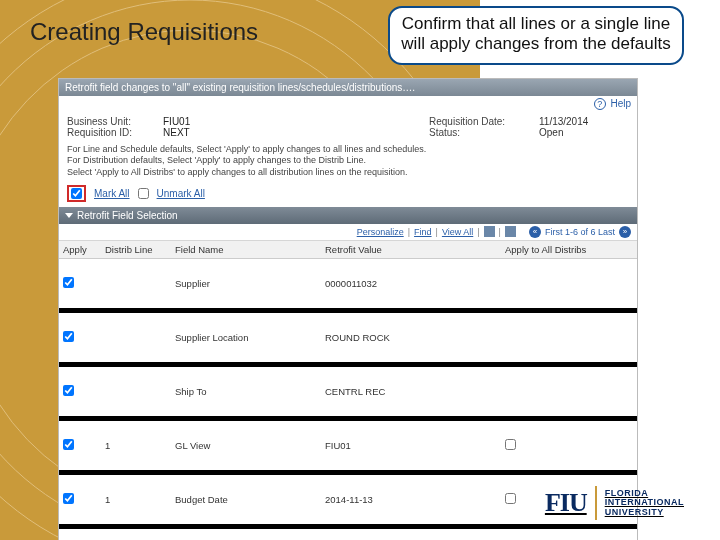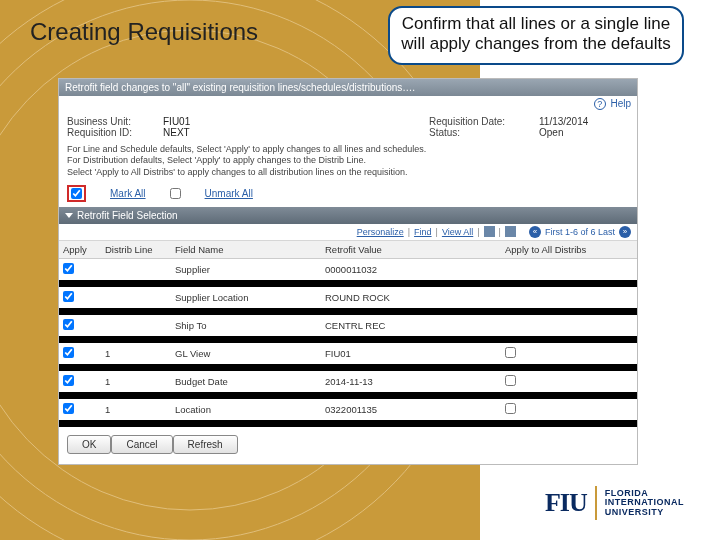--- a/index.html
+++ b/index.html
@@ -73,21 +73,21 @@
     text-align: center; margin-right: 2px;
   }
   .meta { padding: 4px 8px 2px 8px; }
   .meta-row { display: flex; }
   .meta-label { width: 96px; color: #444; }
   .meta-val { width: 200px; color: #222; }
   .meta-col2 { margin-left: auto; width: 200px; display:flex; }
   .meta-col2 .meta-label { width: 110px; }
   .instr { padding: 4px 8px; font-size: 9px; color: #444; line-height: 1.25; }
   .mark-row {
-    display: flex; align-items: center; gap: 24px;
+    display: flex; align-items: center; gap: 8px;
     padding: 3px 8px 5px 8px; font-size: 10px;
   }
   .highlight-box {
     border: 2px solid #d02a2a;
     padding: 1px 2px;
     display: inline-flex; align-items: center;
   }
   .mark-row a { color: #2b5fa8; text-decoration: underline; }
   .section-bar {
     background: linear-gradient(#7f8b97,#5e6b77);
@@ -109,33 +109,34 @@
   .nav-btn {
     display:inline-block;width:12px;height:12px;
     background:#2b5fa8;border-radius:50%;font-size:8px;
     color:#fff;text-align:center;line-height:12px;
   }
   table.grid { width: 100%; border-collapse: collapse; font-size: 9.5px; }
   table.grid th {
     text-align: left; font-weight: normal; color: #333;
     background: #f1f1f1; padding: 3px 4px; border-bottom: 1px solid #ccc;
   }
-  table.grid td { padding: 4px 4px; border-bottom: 7px solid #000000; }
+  table.grid td { padding: 18px 4px; border-bottom: 5px solid #000000; }
   .btn-row { padding: 8px 8px 10px 8px; display: flex; }
   .btn {
     background: linear-gradient(#fefefe,#e2e2e2);
     border: 1px solid #888; border-radius: 3px;
     padding: 3px 14px; font-size: 10px; color: #333;
     cursor: pointer;
   }
   .logo {
     position: absolute;
     right: 36px; bottom: 20px;
     display: flex; align-items: center; gap: 8px;
     z-index: 5;
+    text-decoration: underline;
   }
   .logo-mark {
     font-family: Georgia, serif; font-weight: bold;
     font-size: 26px; color: #0a2a60;
     letter-spacing: -1px;
   }
   .logo-sep { width:2px; height:34px; background:#c99a3a; }
   .logo-text {
     font-family: Arial, sans-serif;
     font-size: 9px; color: #0a2a60;

